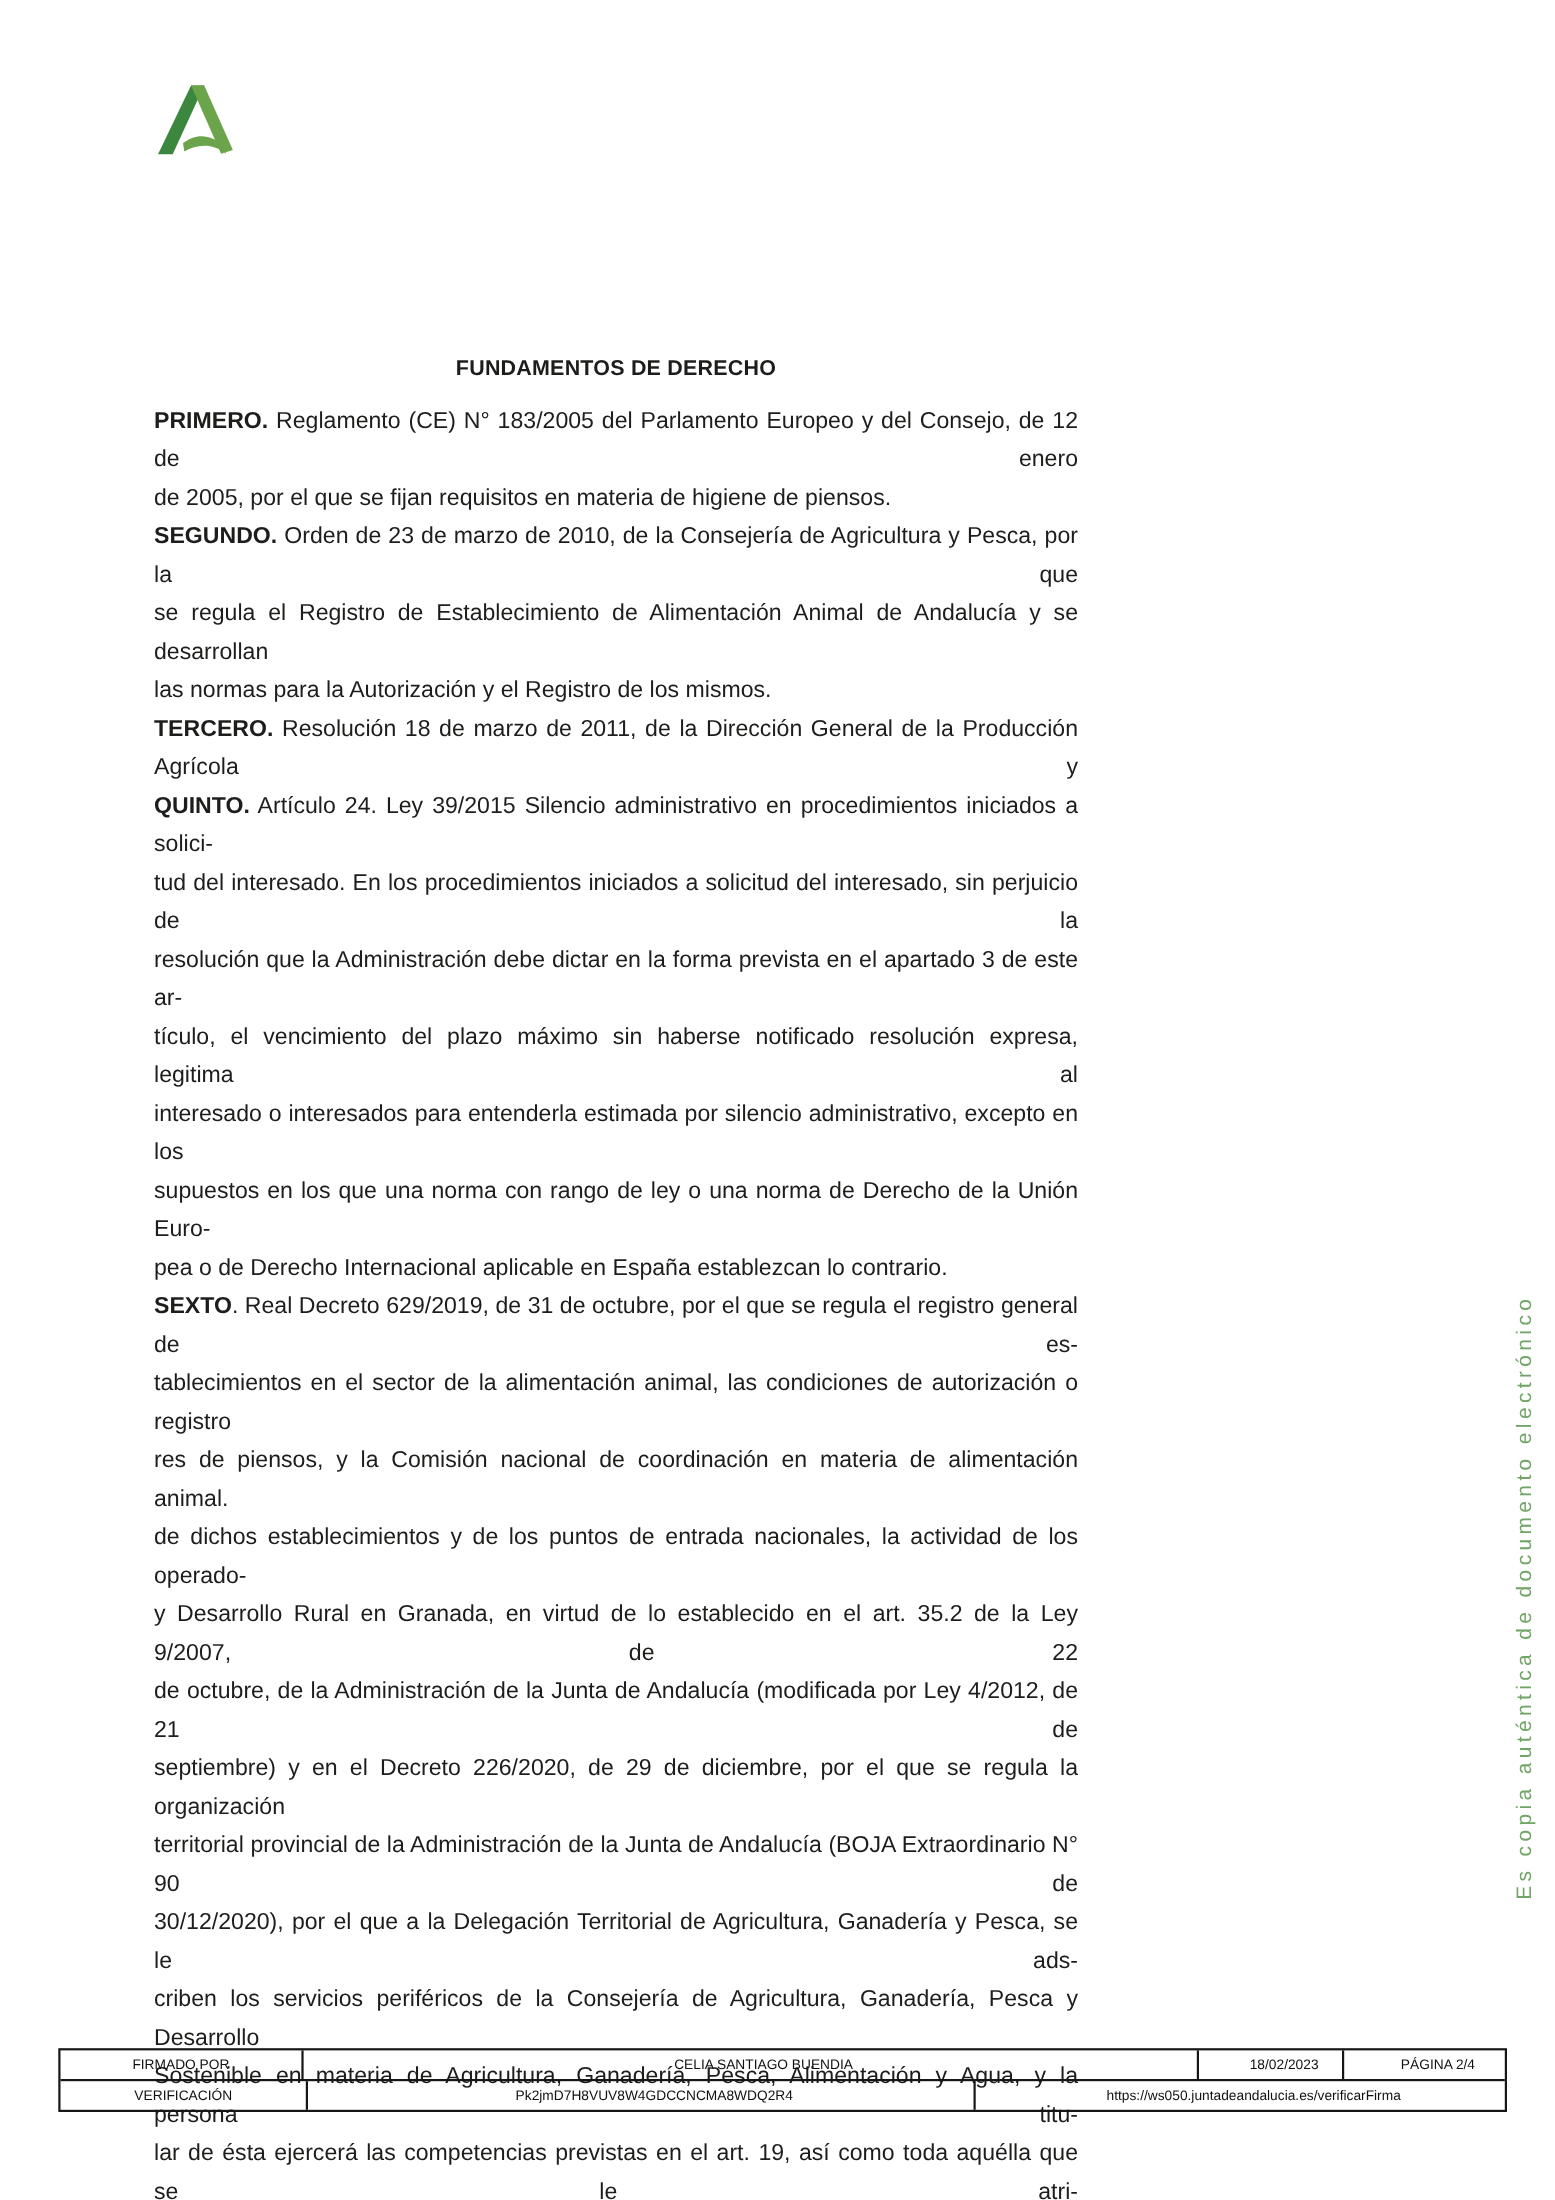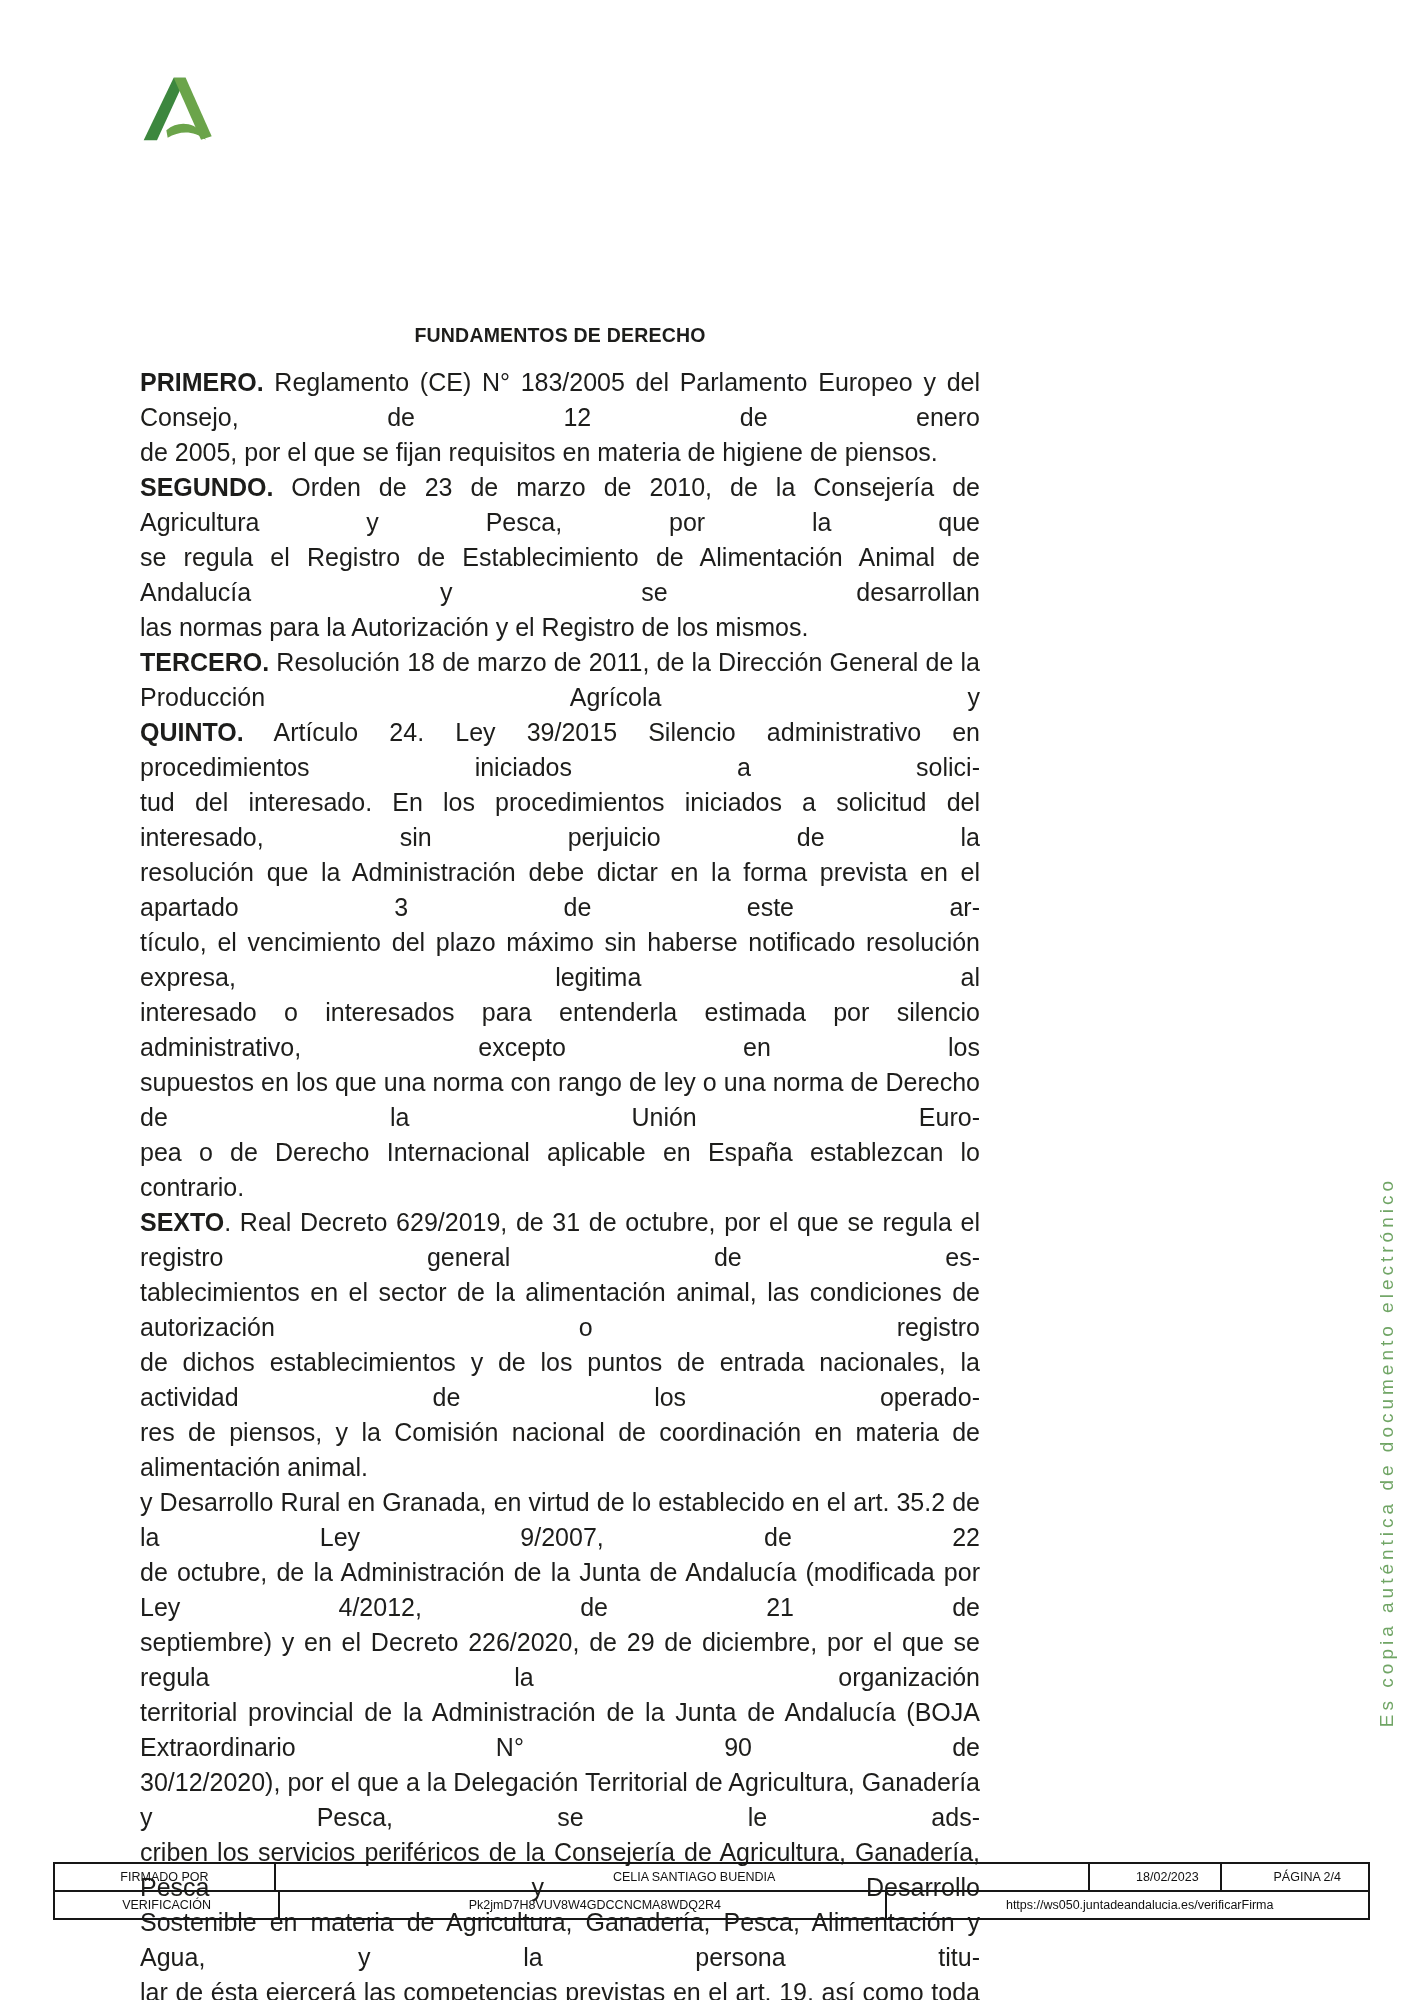--- a/index.html
+++ b/index.html
@@ -3,21 +3,21 @@
 <meta charset="utf-8">
 <style>
   html,body{margin:0;padding:0;}
   body{
     width:1414px;height:2000px;position:relative;background:#ffffff;
     font-family:"Liberation Sans",sans-serif;color:#1d1d1b;overflow:hidden;
   }
   .logo{position:absolute;left:137px;top:68px;width:80px;height:82px;}
   .content{position:absolute;left:140px;top:298px;width:840px;}
   .doc-title{font-weight:bold;font-size:19.5px;line-height:35px;text-align:center;margin-bottom:12px;letter-spacing:.2px;margin-top:20px;}
-  .line{font-size:25px;line-height:35px;text-align:justify;text-align-last:justify;}
+  .line{font-size:21px;line-height:35px;text-align:justify;text-align-last:justify;}
   .line.last{text-align-last:left;}
   .line b{font-weight:bold;}
   .vnote{
     position:absolute;right:16px;bottom:273px;
     writing-mode:vertical-rl;transform:rotate(180deg);
     font-size:19px;letter-spacing:4px;white-space:nowrap;
   }
   .footer{
     position:absolute;left:53px;top:1862px;width:1317px;
     border:2px solid #161616;font-size:12.5px;color:#111;box-sizing:border-box;
@@ -56,22 +56,22 @@
       <div class="line"><b>TERCERO.</b> Resolución 18 de marzo de 2011, de la Dirección General de la Producción Agrícola y</div>
       <div class="line"><b>QUINTO.</b> Artículo 24. Ley 39/2015 Silencio administrativo en procedimientos iniciados a solici-</div>
       <div class="line">tud del interesado. En los procedimientos iniciados a solicitud del interesado, sin perjuicio de la</div>
       <div class="line">resolución que la Administración debe dictar en la forma prevista en el apartado 3 de este ar-</div>
       <div class="line">tículo, el vencimiento del plazo máximo sin haberse notificado resolución expresa, legitima al</div>
       <div class="line">interesado o interesados para entenderla estimada por silencio administrativo, excepto en los</div>
       <div class="line">supuestos en los que una norma con rango de ley o una norma de Derecho de la Unión Euro-</div>
       <div class="line last">pea o de Derecho Internacional aplicable en España establezcan lo contrario.</div>
       <div class="line"><b>SEXTO</b>. Real Decreto 629/2019, de 31 de octubre, por el que se regula el registro general de es-</div>
       <div class="line">tablecimientos en el sector de la alimentación animal, las condiciones de autorización o registro</div>
+      <div class="line last">res de piensos, y la Comisión nacional de coordinación en materia de alimentación animal.</div>
       <div class="line">de dichos establecimientos y de los puntos de entrada nacionales, la actividad de los operado-</div>
-      <div class="line last">res de piensos, y la Comisión nacional de coordinación en materia de alimentación animal.</div>
       <div class="line">y Desarrollo Rural en Granada, en virtud de lo establecido en el art. 35.2 de la Ley 9/2007, de 22</div>
       <div class="line">de octubre, de la Administración de la Junta de Andalucía (modificada por Ley 4/2012, de 21 de</div>
       <div class="line">septiembre) y en el Decreto 226/2020, de 29 de diciembre, por el que se regula la organización</div>
       <div class="line">territorial provincial de la Administración de la Junta de Andalucía (BOJA Extraordinario N° 90 de</div>
       <div class="line">30/12/2020), por el que a la Delegación Territorial de Agricultura, Ganadería y Pesca, se le ads-</div>
       <div class="line">criben los servicios periféricos de la Consejería de Agricultura, Ganadería, Pesca y Desarrollo</div>
       <div class="line">Sostenible en materia de Agricultura, Ganadería, Pesca, Alimentación y Agua, y la persona titu-</div>
       <div class="line">lar de ésta ejercerá las competencias previstas en el art. 19, así como toda aquélla que se le atri-</div>
       <div class="line last">buya o delegue.</div>
     </div>

